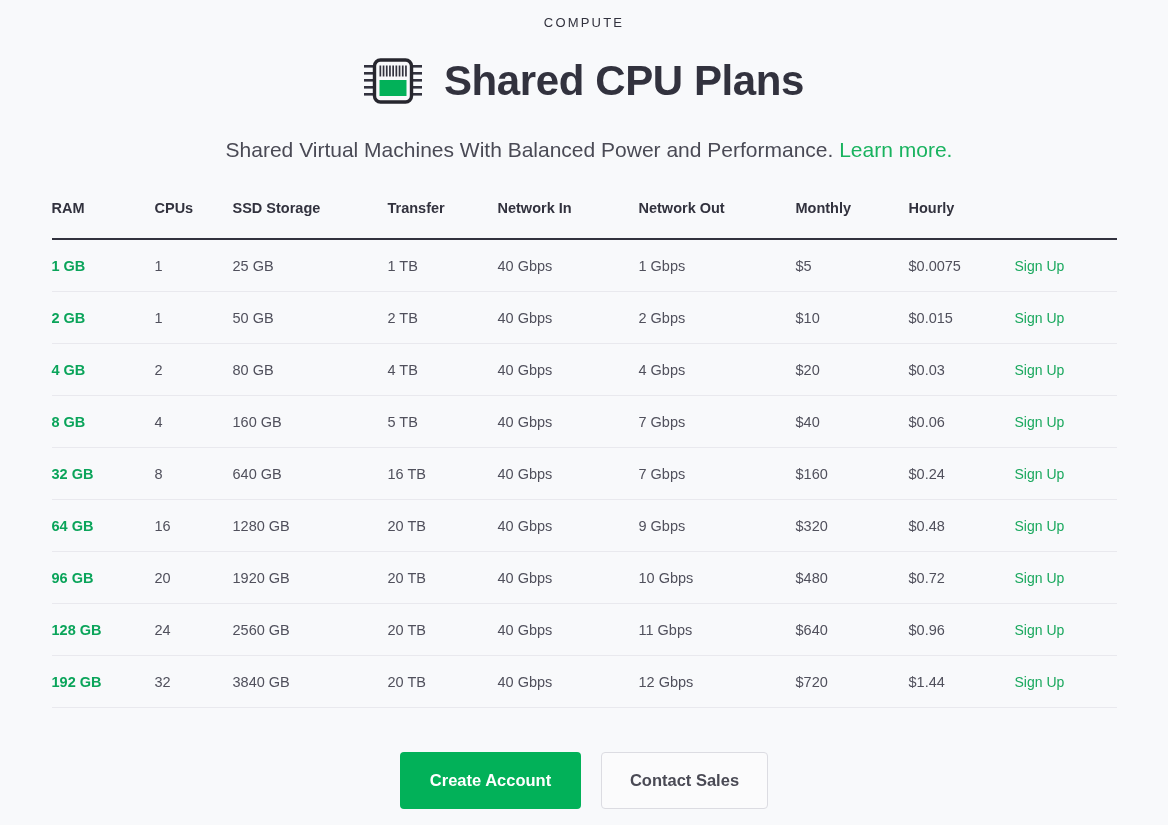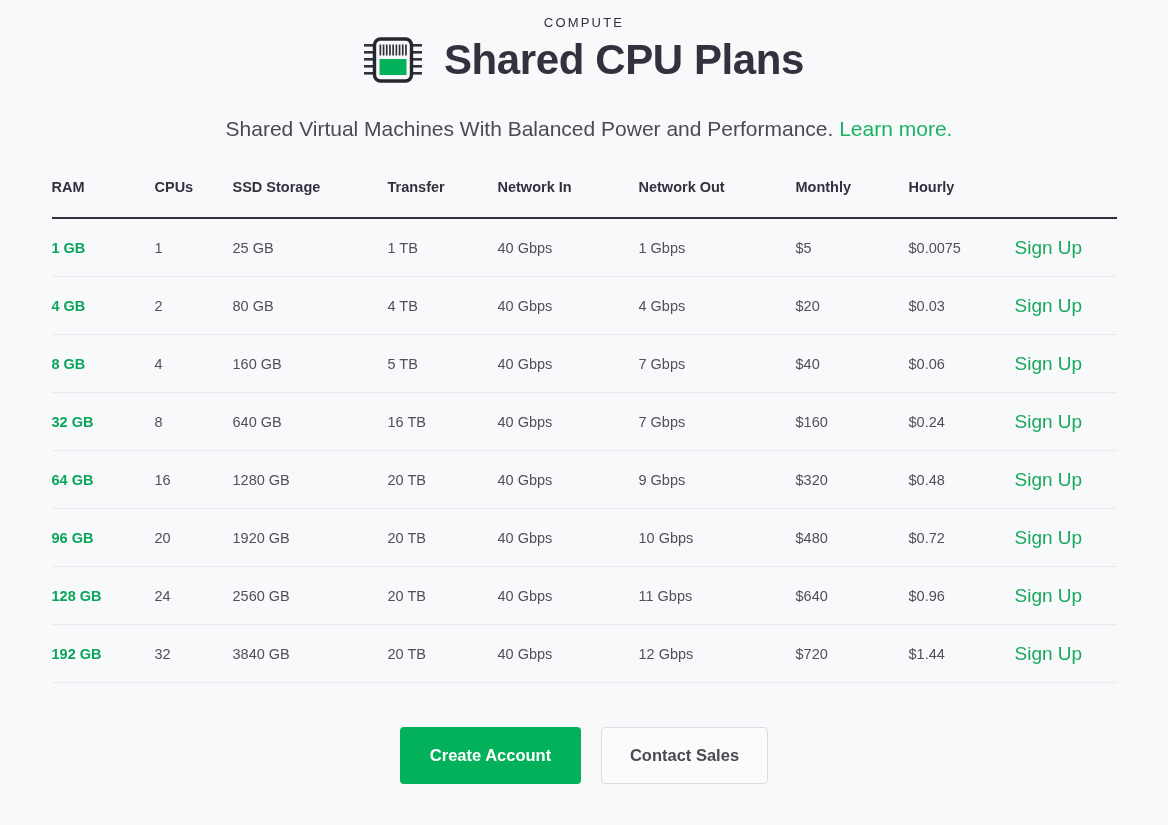--- a/index.html
+++ b/index.html
@@ -28,20 +28,21 @@
     font-weight: 400;
     padding-top: 15px;
     line-height: 16px;
   }
 
   .title-row {
     display: flex;
     align-items: center;
     justify-content: center;
     gap: 22px;
+    margin-top: 21px;
     height: 58px;
   }
 
   .chip-icon {
     width: 58px;
     height: 52px;
     flex: 0 0 auto;
     display: block;
   }
 
@@ -107,21 +108,21 @@
 
   table.plans td.ram {
     font-weight: 700;
     color: #0aa45a;
     margin-top: 41px;
   }
 
   .signup-link {
     color: #1aa85e;
     text-decoration: none;
-    font-size: 19px;
+    font-size: 14px;
     cursor: pointer;
   }
 
   
   col.c-ram      { width: 103px; }
   col.c-cpus     { width:  78px; }
   col.c-ssd      { width: 155px; }
   col.c-transfer { width: 110px; }
   col.c-netin    { width: 141px; }
   col.c-netout   { width: 157px; }
@@ -248,20 +249,31 @@
             <td>1</td>
             <td>25 GB</td>
             <td>1 TB</td>
             <td>40 Gbps</td>
             <td>1 Gbps</td>
             <td>$5</td>
             <td>$0.0075</td>
             <td><a class="signup-link" href="#">Sign Up</a></td>
           </tr>
           <tr>
+            <td class="ram">2 GB</td>
+            <td>1</td>
+            <td>50 GB</td>
+            <td>2 TB</td>
+            <td>40 Gbps</td>
+            <td>2 Gbps</td>
+            <td>$10</td>
+            <td>$0.015</td>
+            <td><a class="signup-link" href="#">Sign Up</a></td>
+          </tr>
+          <tr>
             <td class="ram">4 GB</td>
             <td>2</td>
             <td>80 GB</td>
             <td>4 TB</td>
             <td>40 Gbps</td>
             <td>4 Gbps</td>
             <td>$20</td>
             <td>$0.03</td>
             <td><a class="signup-link" href="#">Sign Up</a></td>
           </tr>

